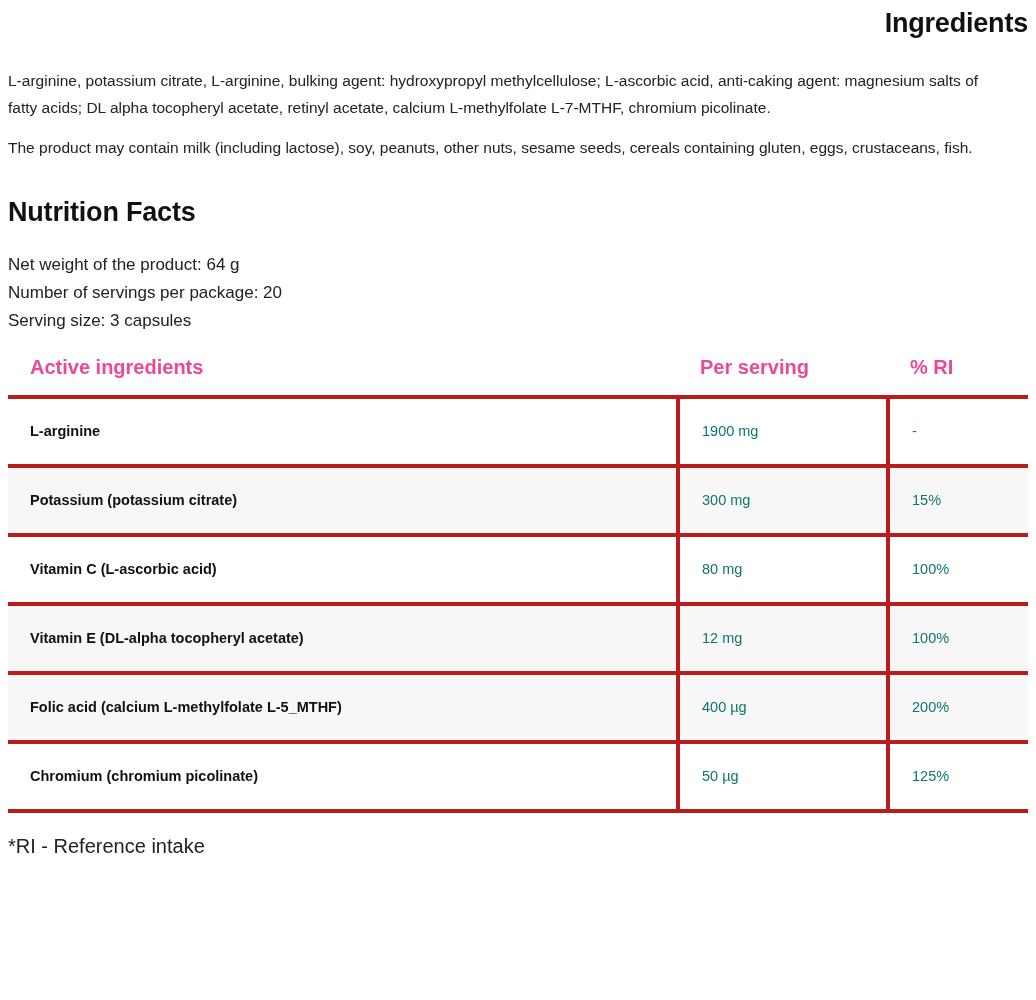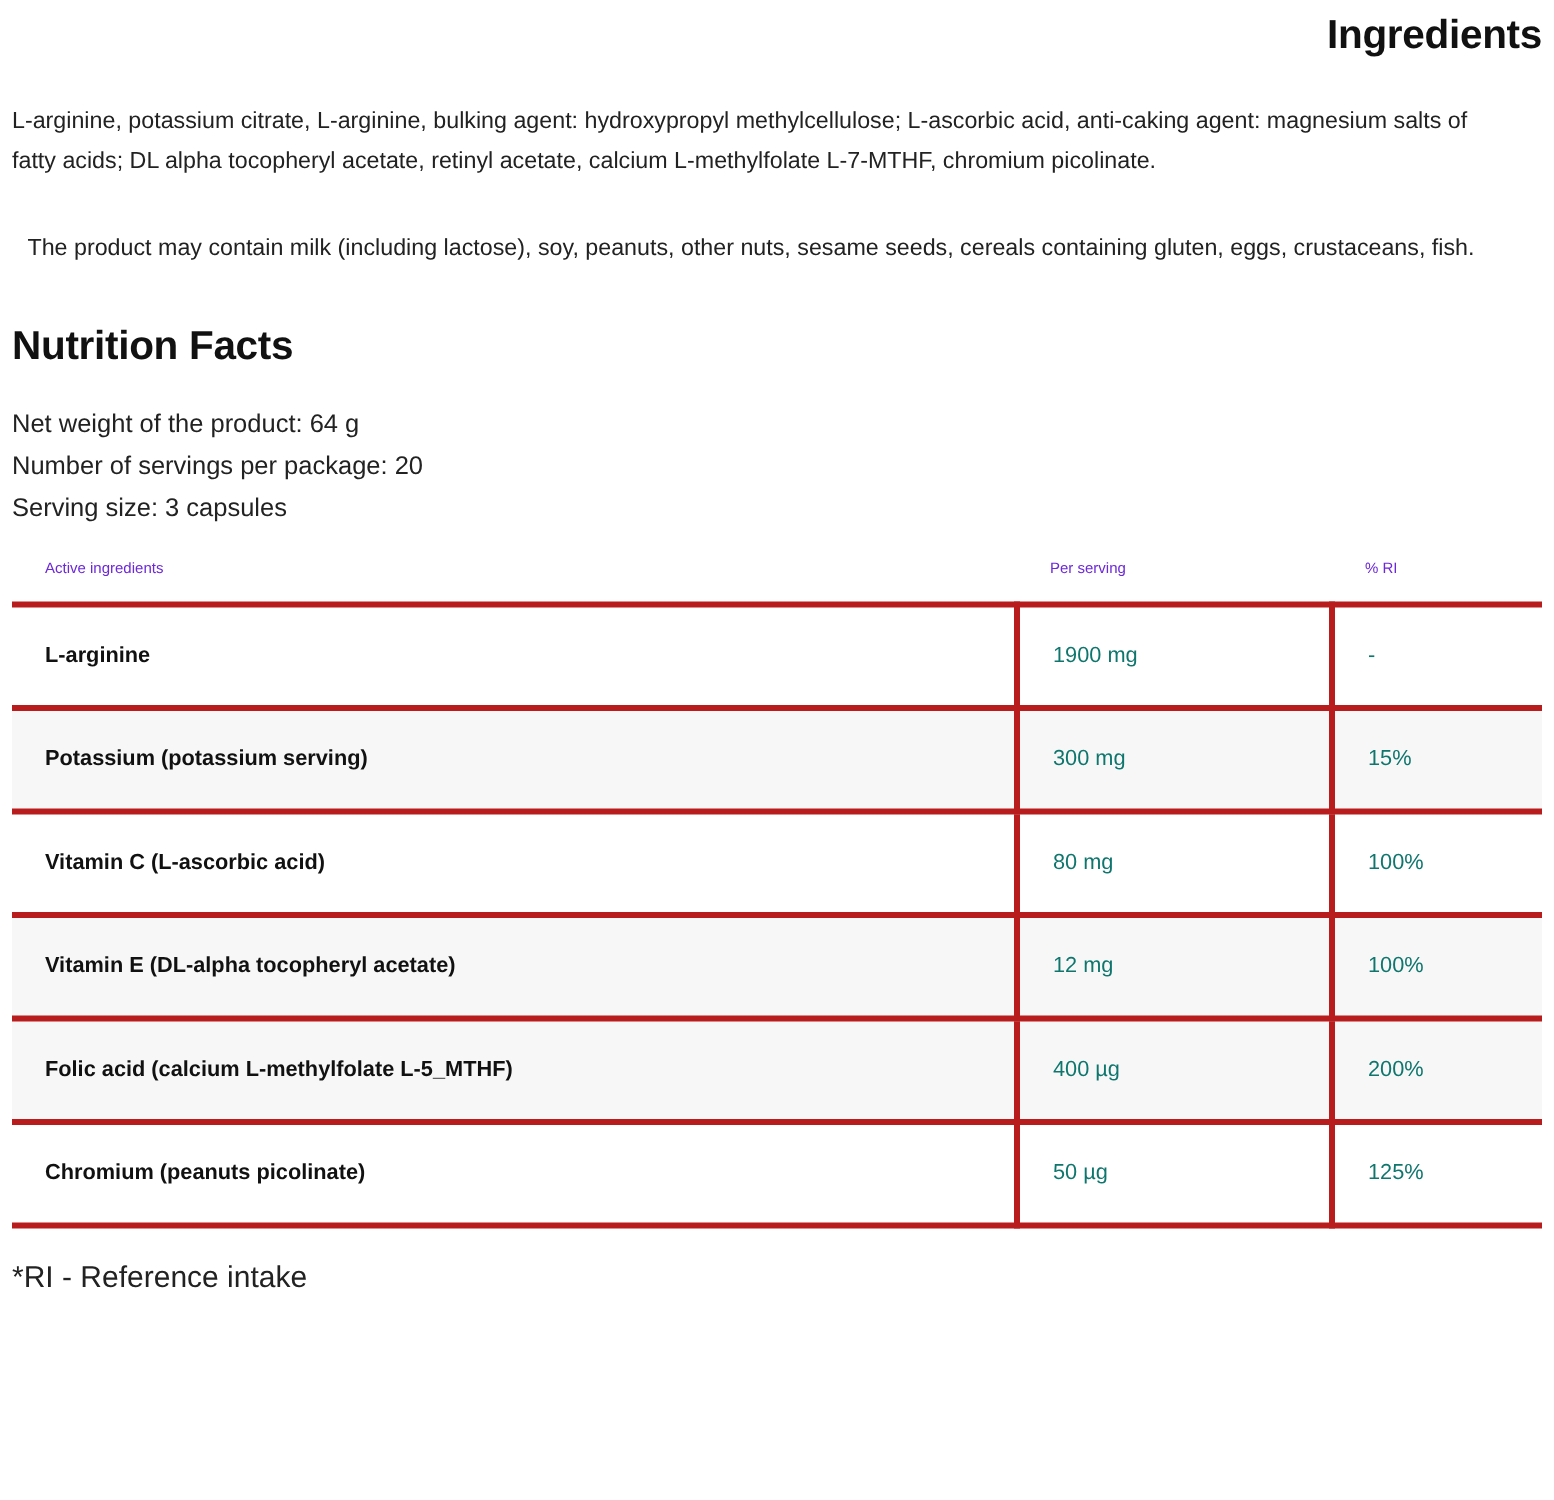--- a/index.html
+++ b/index.html
@@ -32,21 +32,21 @@
     text-align: right;
   }
   .paragraph {
     font-size: 15.5px;
     line-height: 27px;
     color: #222222;
     margin: 0;
     max-width: 975px;
   }
   .para-1 { margin-top: 28px; }
-  .para-2 { margin-top: 31px; text-align: right; }
+  .para-2 { margin-top: 13px; }
   #nutrition-title { margin-top: 35px; }
   .facts-lines {
     margin-top: 22px;
     font-size: 17px;
     line-height: 28px;
     color: #222222;
   }
   table.nutrition-table {
     margin-top: 21px;
     width: 1020px;
@@ -57,23 +57,23 @@
   table.nutrition-table td {
     text-align: left;
     vertical-align: middle;
     border: 4px solid #b91c1c;
   }
   table.nutrition-table thead th {
     border-top: none;
     border-left: none;
     border-right: none;
     border-bottom: 1px solid #e0e0e0;
-    font-size: 10px;
-    font-weight: normal;
-    color: #6d28d9;
+    font-size: 20px;
+    font-weight: bold;
+    color: #ec4899;
     padding: 0 0 16px 22px;
     background: #ffffff;
   }
   table.nutrition-table thead th.col-name { width: 670px; padding-left: 22px; }
   table.nutrition-table thead th.col-serving { width: 210px; padding-left: 22px; }
   table.nutrition-table thead th.col-ri { width: 140px; padding-left: 22px; }
 
   table.nutrition-table tbody td {
     font-size: 14.5px;
     color: #0f766e;
@@ -129,41 +129,41 @@
         <th class="col-ri">% RI</th>
       </tr>
     </thead>
     <tbody>
       <tr class="odd">
         <td class="name">L-arginine</td>
         <td>1900 mg</td>
         <td>-</td>
       </tr>
       <tr class="even">
-        <td class="name">Potassium (potassium serving)</td>
+        <td class="name">Potassium (potassium citrate)</td>
         <td>300 mg</td>
         <td>15%</td>
       </tr>
       <tr class="odd">
         <td class="name">Vitamin C (L-ascorbic acid)</td>
         <td>80 mg</td>
         <td>100%</td>
       </tr>
       <tr class="even">
         <td class="name">Vitamin E (DL-alpha tocopheryl acetate)</td>
         <td>12 mg</td>
         <td>100%</td>
       </tr>
       <tr class="even">
         <td class="name">Folic acid (calcium L-methylfolate L-5_MTHF)</td>
         <td>400 µg</td>
         <td>200%</td>
       </tr>
       <tr class="odd">
-        <td class="name">Chromium (peanuts picolinate)</td>
+        <td class="name">Chromium (chromium picolinate)</td>
         <td>50 µg</td>
         <td>125%</td>
       </tr>
     </tbody>
   </table>
 
   <div class="footnote">*RI - Reference intake</div>
 
 </div>
 

